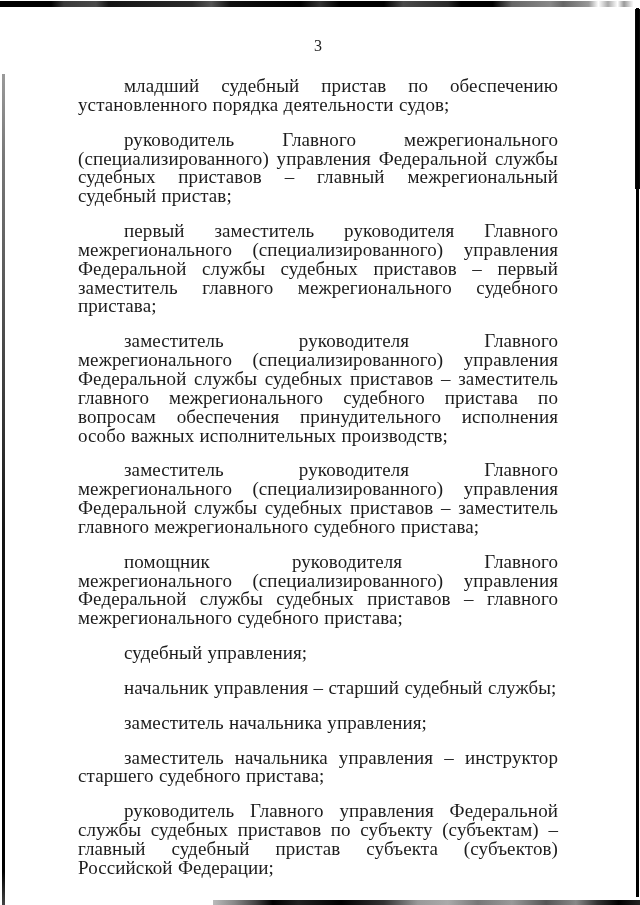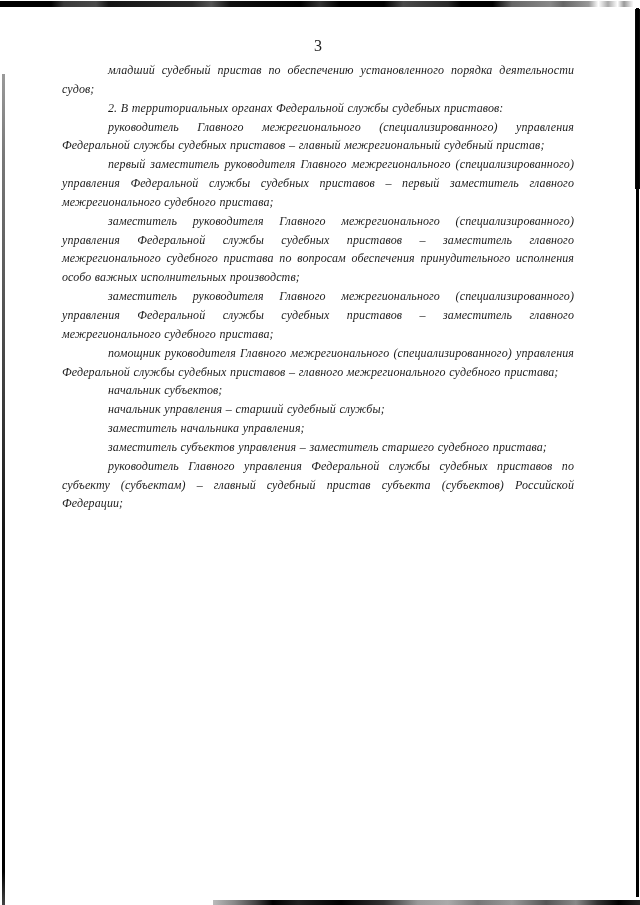--- a/index.html
+++ b/index.html
@@ -66,52 +66,50 @@
     text-align: center;
     font-size: 16px;
     line-height: 19px;
   }
   .text-block {
     position: absolute;
     left: 62px; top: 61px;
     width: 512px;
   }
   .text-block p {
-    margin: 0;
+    margin: 16px;
     padding: 0;
     text-align: justify;
     text-indent: 46px;
-    font-size: 12px;
+    font-size: 19px;
     line-height: 18.85px;
     letter-spacing: 0.1px;
     word-spacing: 0.5px;
-    font-style: italic;
   }
 </style>
 </head>
 <body>
 
 <div class="scan-page">
 
   <div class="edge-top"></div>
   <div class="edge-left"></div>
   <div class="edge-right-thick"></div>
   <div class="edge-right"></div>
   <div class="edge-bottom"></div>
 
   <div class="page-number">3</div>
 
   <div class="text-block">
     <p>младший судебный пристав по обеспечению установленного порядка деятельности судов;</p>
-    <p>2. В территориальных органах Федеральной службы судебных приставов:</p>
     <p>руководитель Главного межрегионального (специализированного) управления Федеральной службы судебных приставов – главный межрегиональный судебный пристав;</p>
     <p>первый заместитель руководителя Главного межрегионального (специализированного) управления Федеральной службы судебных приставов – первый заместитель главного межрегионального судебного пристава;</p>
     <p>заместитель руководителя Главного межрегионального (специализированного) управления Федеральной службы судебных приставов – заместитель главного межрегионального судебного пристава по вопросам обеспечения принудительного исполнения особо важных исполнительных производств;</p>
     <p>заместитель руководителя Главного межрегионального (специализированного) управления Федеральной службы судебных приставов – заместитель главного межрегионального судебного пристава;</p>
     <p>помощник руководителя Главного межрегионального (специализированного) управления Федеральной службы судебных приставов – главного межрегионального судебного пристава;</p>
-    <p>начальник субъектов;</p>
+    <p>судебный управления;</p>
     <p>начальник управления – старший судебный службы;</p>
     <p>заместитель начальника управления;</p>
-    <p>заместитель субъектов управления – заместитель старшего судебного пристава;</p>
+    <p>заместитель начальника управления – инструктор старшего судебного пристава;</p>
     <p>руководитель Главного управления Федеральной службы судебных приставов по субъекту (субъектам) – главный судебный пристав субъекта (субъектов) Российской Федерации;</p>
   </div>
 
 </div>
 
 </body></html>

